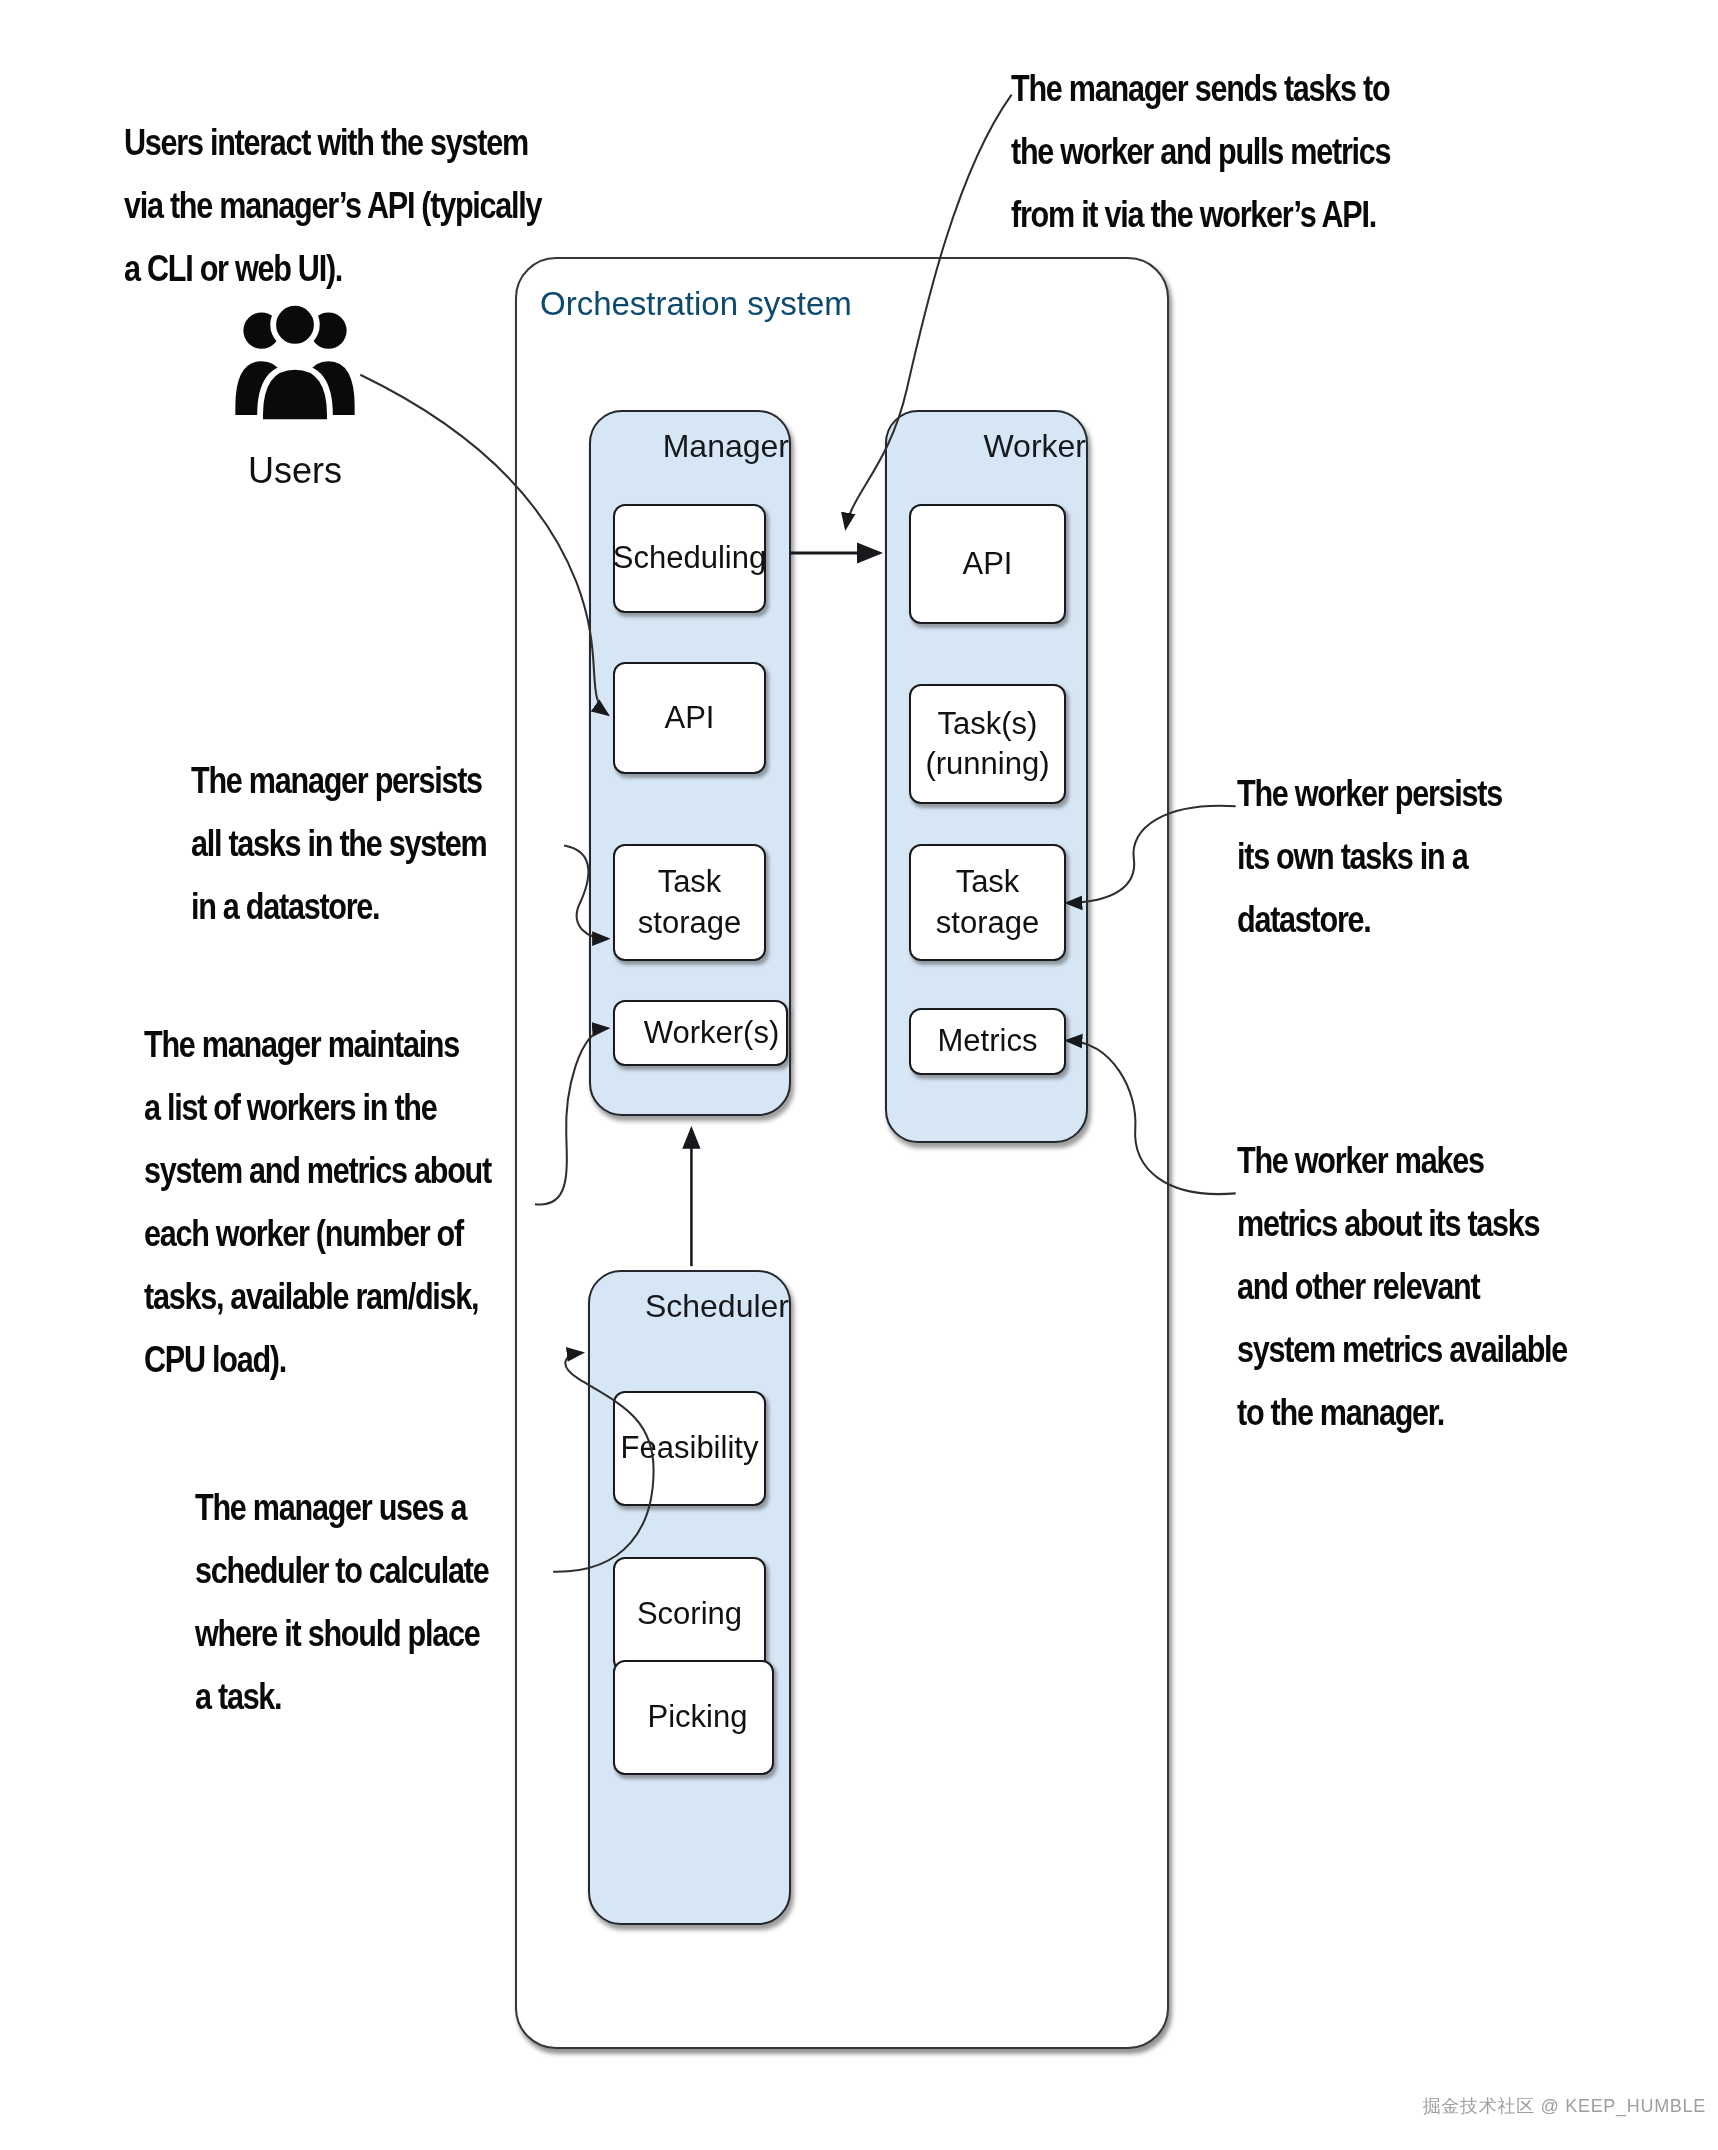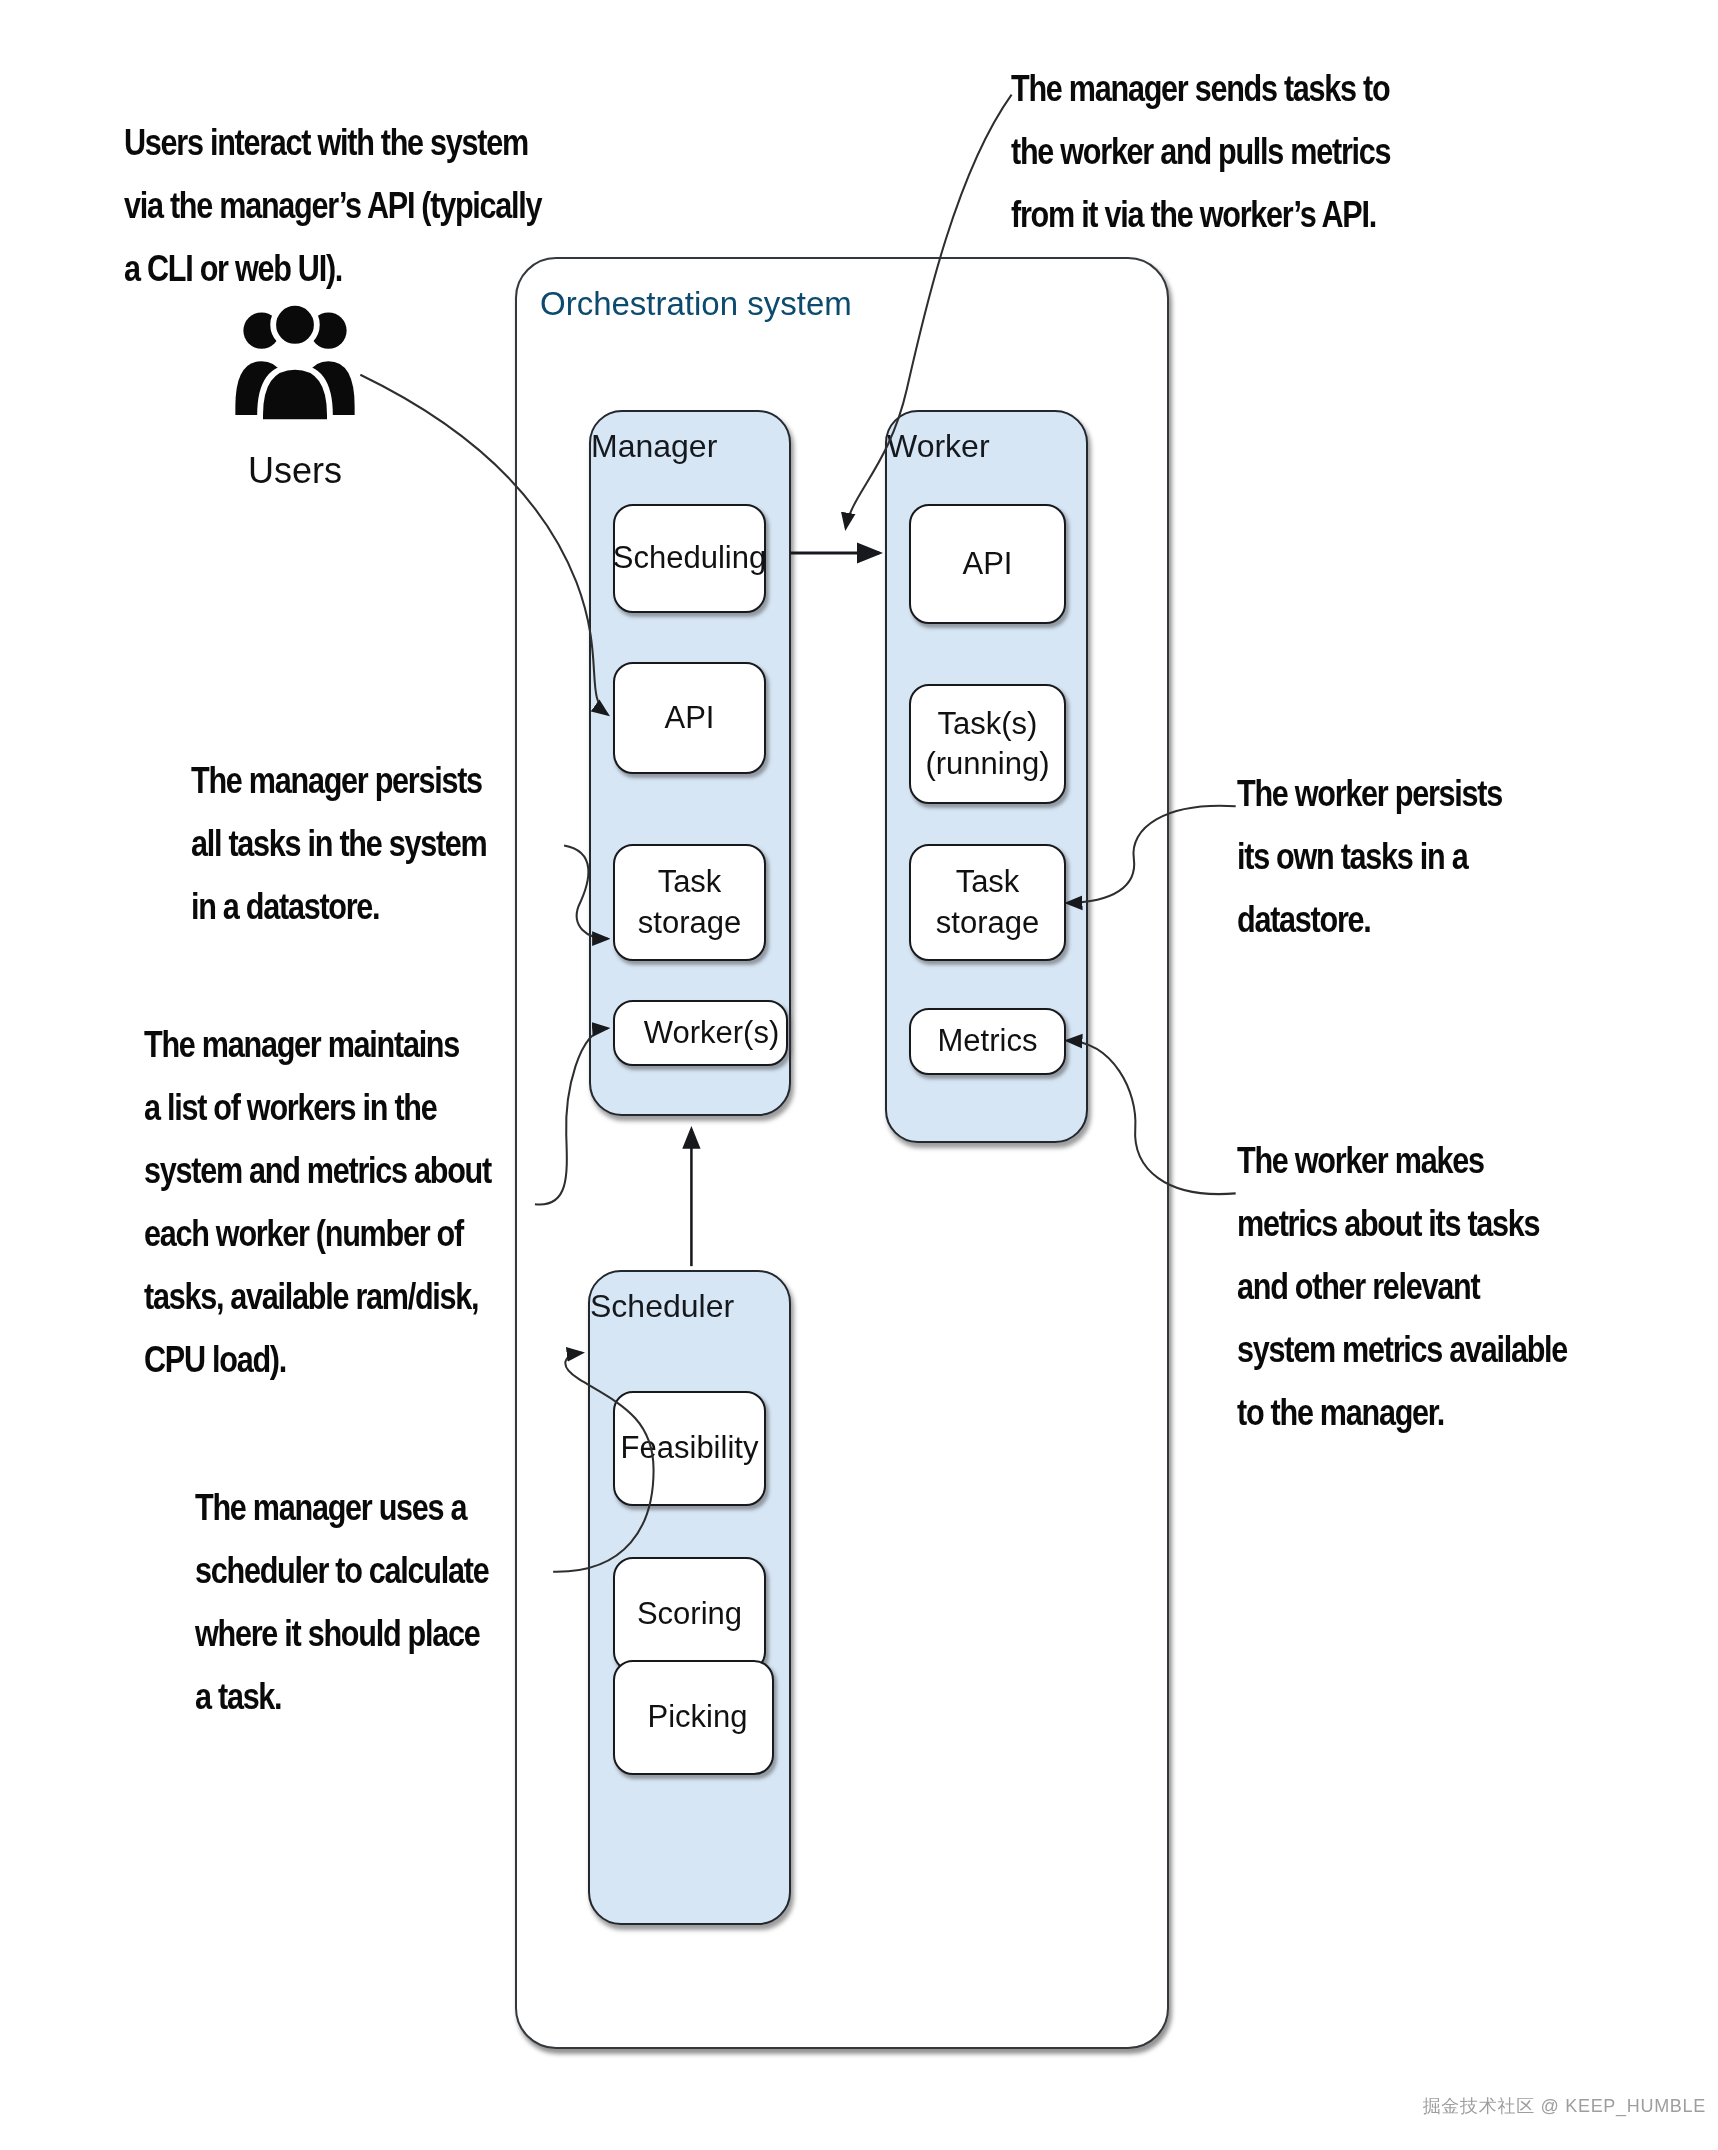--- a/index.html
+++ b/index.html
@@ -8,26 +8,26 @@
   
   #wires{position:absolute;left:0;top:0;width:1719px;height:2151px;pointer-events:none;}
   
   .sys-box{position:absolute;left:515px;top:257px;width:650px;height:1788px;
            background:#ffffff;border:2.9px solid #33383d;border-radius:41px;
            box-shadow:2.9px 4.4px 4.4px rgba(60,60,60,.55);}
   .sys-title{position:absolute;left:540px;top:285px;font-size:33px;color:#0c4a6e;white-space:pre;}
   
   .blue-box{position:absolute;background:#d7e6f5;border:2.5px solid #23282e;border-radius:33px;
             box-shadow:2.9px 4.4px 4.4px rgba(60,60,60,.5);}
-  .blue-title{position:absolute;width:100%;top:16px;text-align:left;font-size:32px;color:#15181c;}
+  .blue-title{position:absolute;width:100%;top:16px;text-align:right;font-size:32px;color:#15181c;}
   #manager-box{left:589px;top:410px;width:198px;height:702px;}
   #worker-box{left:885px;top:410px;width:199px;height:729px;}
   #scheduler-box{left:588px;top:1270px;width:199px;height:651px;}
   
-  .comp{position:absolute;background:#ffffff;border:2.5px solid #17191c;border-radius:20px;
+  .comp{position:absolute;background:#ffffff;border:2.5px solid #17191c;border-radius:12px;
         display:flex;align-items:center;justify-content:center;text-align:center;
         font-size:31px;color:#111;white-space:pre-line;line-height:1.3;
         box-shadow:2.2px 3.6px 3.6px rgba(60,60,60,.45);}
   
   #mgr-scheduling{left:613px;top:504px;width:149px;height:105px;}
   #mgr-api{left:613px;top:662px;width:149px;height:108px;}
   #mgr-task-storage{left:613px;top:844px;width:149px;height:113px;}
   #mgr-workers{left:613px;top:1000px;width:149px;height:62px;padding-left:22px;}
   
   #wrk-api{left:909px;top:504px;width:153px;height:116px;}

